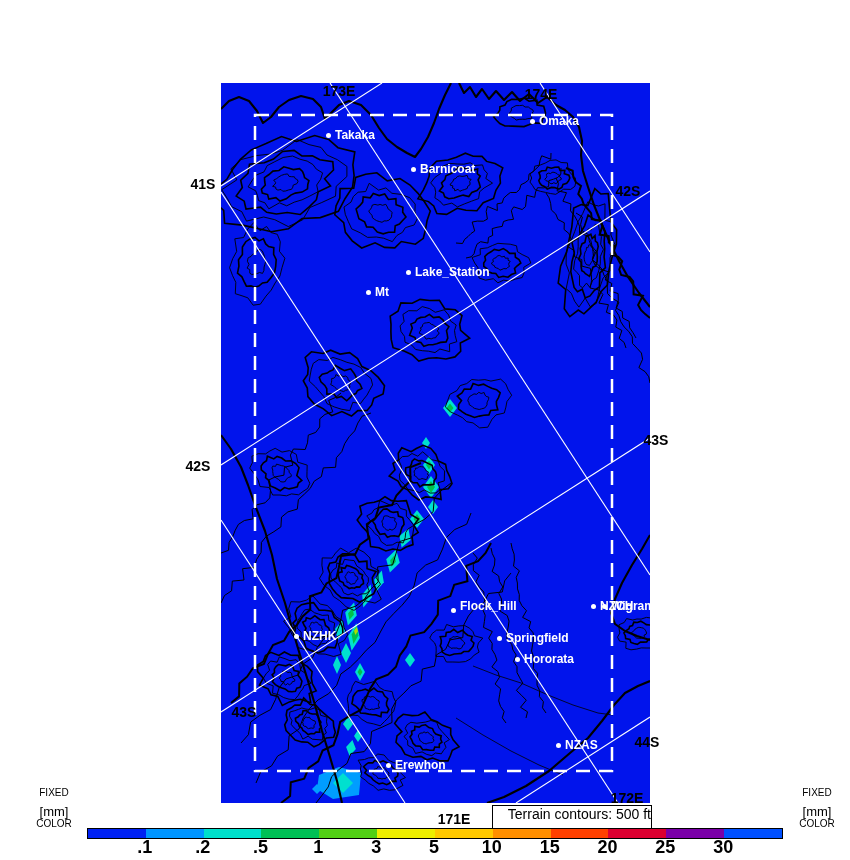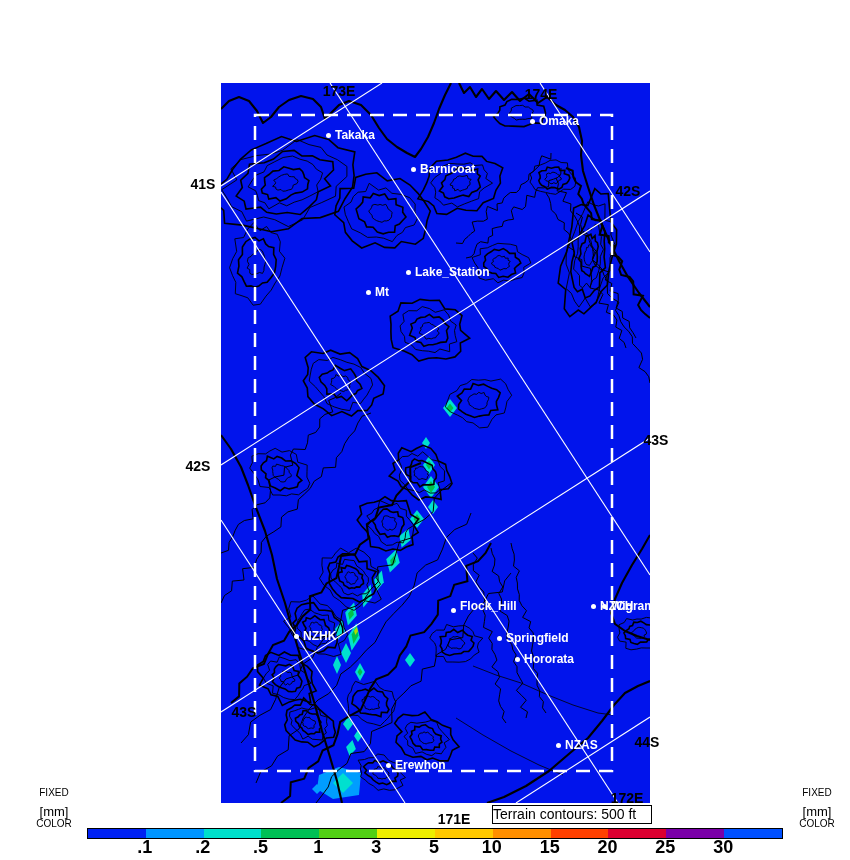--- a/index.html
+++ b/index.html
@@ -12,23 +12,23 @@
   #title-valid .small{font-size:12px;}
   #title-model{font-size:12px;font-weight:bold;line-height:15px;}
   
   #map{position:absolute;left:221px;top:83px;width:429px;height:720px;overflow:hidden;}
   #map svg{position:absolute;left:0;top:0;}
   .station{position:absolute;display:flex;align-items:center;gap:4px;color:#fff;
            font-size:12px;font-weight:bold;white-space:nowrap;}
   .sdot{width:5px;height:5px;border-radius:50%;background:#fff;flex:0 0 auto;}
   .gridlabel{position:absolute;transform:translate(-50%,-50%);color:#000;
              font-size:14px;font-weight:bold;white-space:nowrap;}
-  #terrain-note{position:absolute;left:492px;top:805px;width:160px;height:19px;
+  #terrain-note{position:absolute;left:492px;top:805px;width:160px;height:33px;
                 background:#fff;border:1px solid #000;box-sizing:border-box;
-                font-size:14px;line-height:17px;text-align:left;color:#000;}
+                font-size:14px;line-height:17px;text-align:right;color:#000;}
   
   #colorbar{position:absolute;left:87px;top:828px;width:694px;height:9px;
             border:1px solid #000;box-sizing:content-box;display:flex;}
   .cseg{height:100%;flex:1 1 0;}
   .tick{position:absolute;top:837px;transform:translateX(-50%);font-size:18px;
         font-weight:bold;color:#000;}
   .unitblock{position:absolute;top:788px;width:52px;text-align:center;color:#000;
              font-weight:normal;}
   .unitblock .u1{font-size:10px;line-height:10px;letter-spacing:0px;}
   .unitblock .u2{font-size:13px;line-height:14px;margin-top:7px;}

